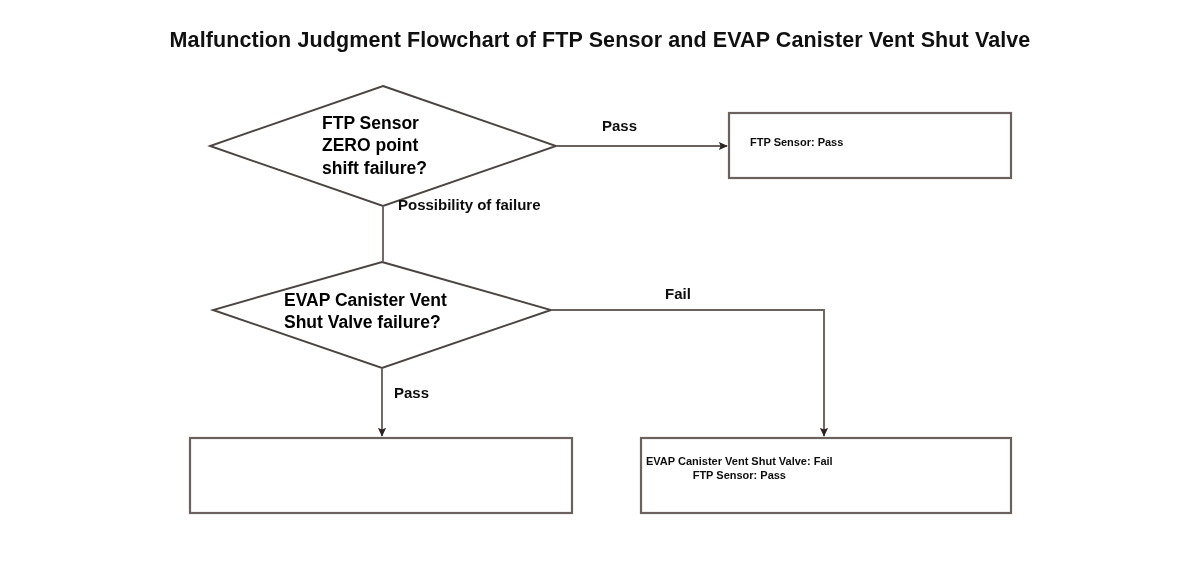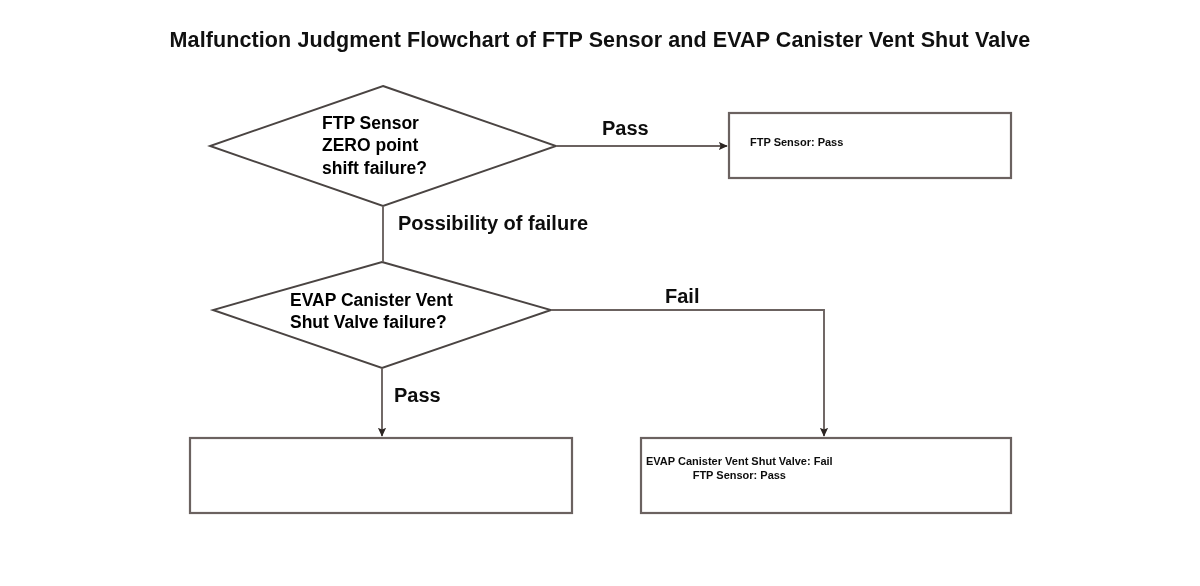--- a/index.html
+++ b/index.html
@@ -47,21 +47,21 @@
     position: absolute;
     font-size: 17.5px;
     font-weight: bold;
     line-height: 1.28;
     color: #000000;
     white-space: pre-line;
     pointer-events: none;
   }
   .edge-label {
     position: absolute;
-    font-size: 20px;
+    font-size: 15px;
     font-weight: bold;
     color: #0d0d0d;
     white-space: nowrap;
     pointer-events: none;
   }
   .box-text {
     position: absolute;
     font-size: 11px;
     font-weight: bold;
     line-height: 1.30;
@@ -112,30 +112,30 @@
   <div class="hit" style="left:210px; top:86px; width:346px; height:120px;"></div>
   <div class="hit" style="left:213px; top:262px; width:338px; height:106px;"></div>
   <div class="hit" style="left:729px; top:113px; width:282px; height:65px;"></div>
   <div class="hit" style="left:190px; top:438px; width:382px; height:75px;"></div>
   <div class="hit" style="left:641px; top:438px; width:370px; height:75px;"></div>
 
   <div class="node-text" style="left:322px; top:112px;">FTP Sensor
 ZERO point
 shift failure?</div>
 
-  <div class="node-text" style="left:290px; top:289px;">EVAP Canister Vent
+  <div class="node-text" style="left:284px; top:289px;">EVAP Canister Vent
 Shut Valve failure?</div>
 
   <div class="box-text" style="left:750px; top:135px;">FTP Sensor: Pass</div>
 
 
   <div class="box-text" style="left:646px; top:454px;">EVAP Canister Vent Shut Valve: Fail
 FTP Sensor: Pass</div>
 
   <div class="edge-label" style="left:602px; top:117px;">Pass</div>
 
-  <div class="edge-label" style="left:398px; top:212px;">Possibility of failure</div>
+  <div class="edge-label" style="left:398px; top:196px;">Possibility of failure</div>
 
   <div class="edge-label" style="left:665px; top:285px;">Fail</div>
 
   <div class="edge-label" style="left:394px; top:384px;">Pass</div>
 
 </div>
 
 </body></html>

